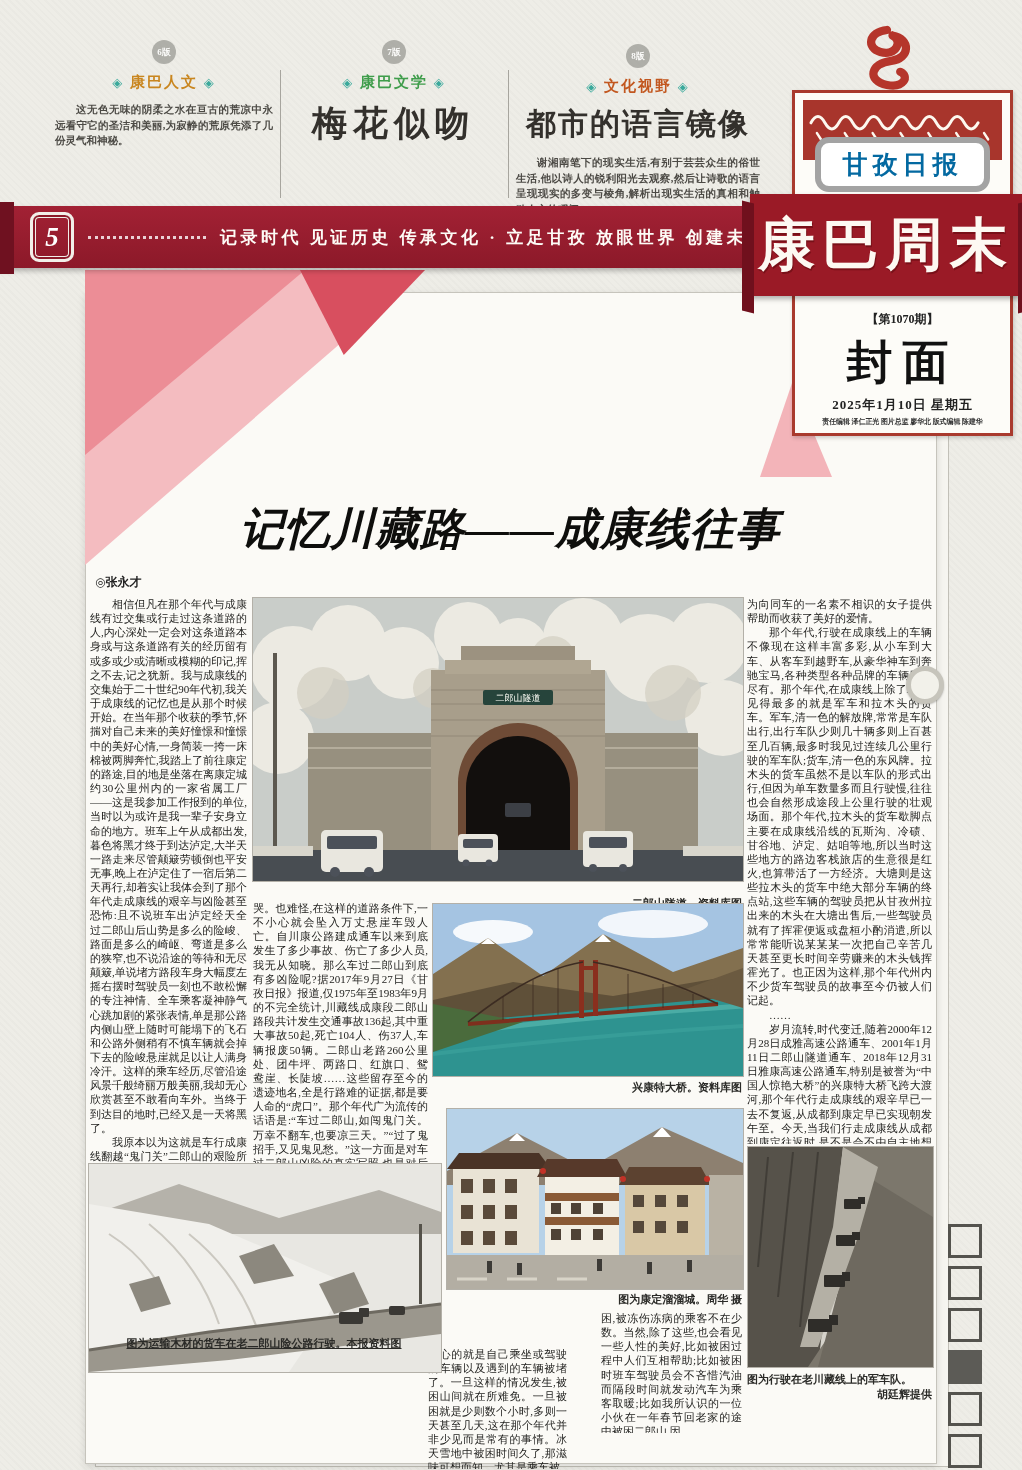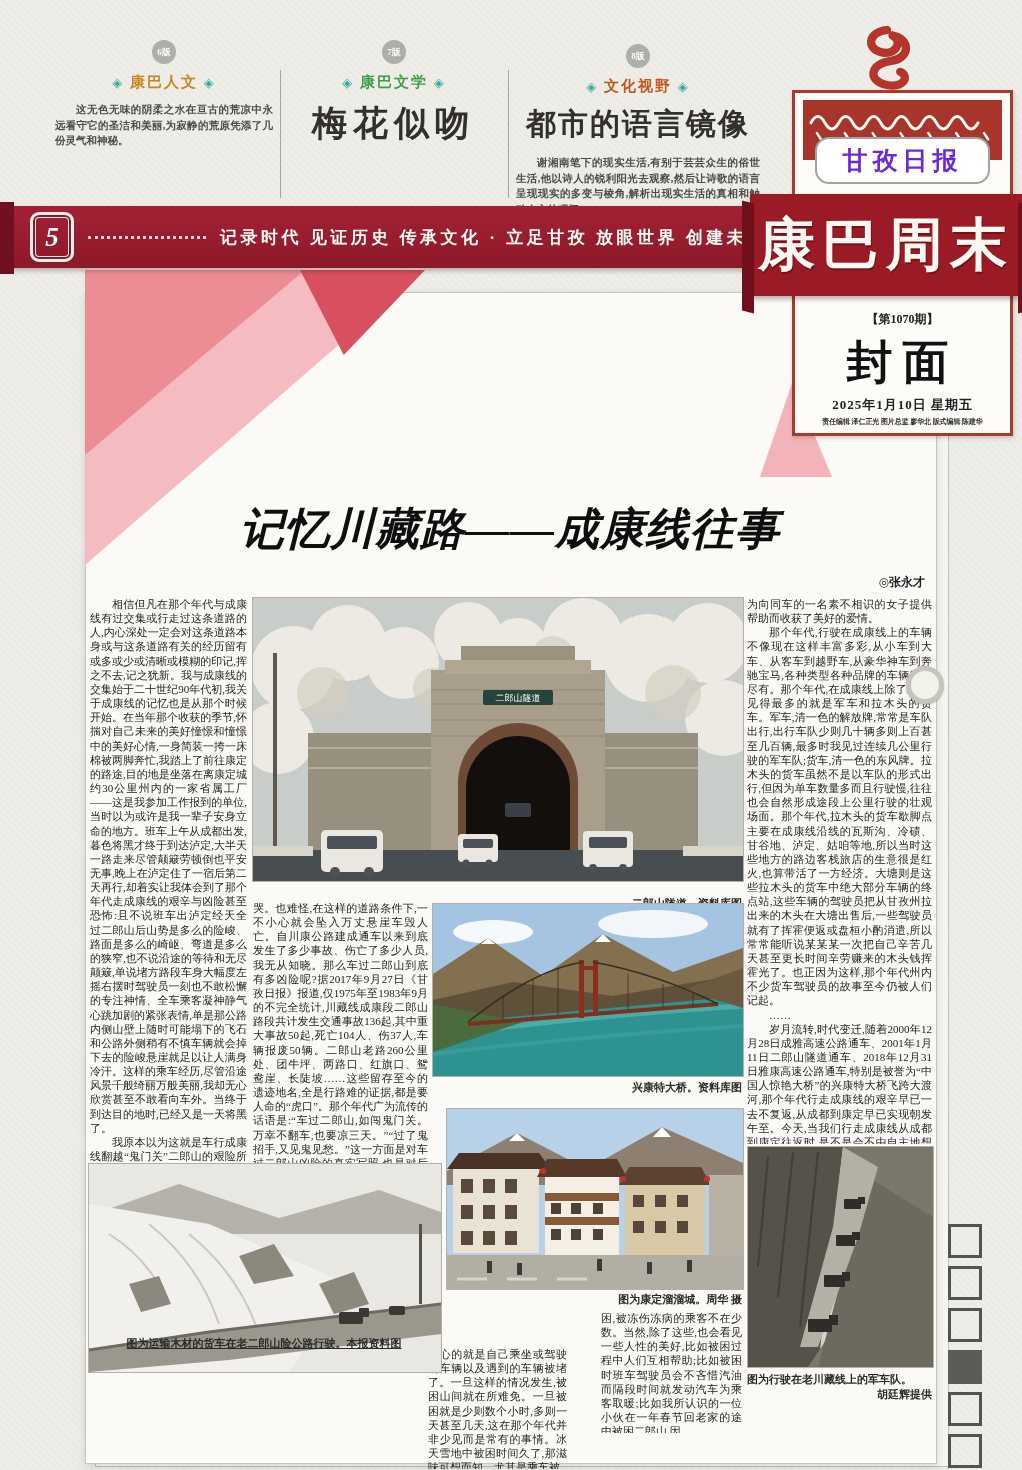--- a/index.html
+++ b/index.html
@@ -32,22 +32,22 @@
     box-shadow:inset 0 0 0 2px #8c1929, inset 0 0 0 3px #f2efe9;display:flex;align-items:center;justify-content:center;}
   .pn-badge span{color:#fff;font-size:27px;font-weight:900;font-style:italic;font-family:"Liberation Serif",serif;}
   .dots{height:0;border-top:3px dotted rgba(255,255,255,.8);}
   .slogan{color:#fdfbf6;font-size:17px;font-weight:900;letter-spacing:3.5px;margin:0 14px;white-space:nowrap;}
 
   
   .masthead{left:750px;top:24px;width:272px;height:406px;z-index:6;}
   .m-frame{position:absolute;left:42px;top:66px;width:215px;height:340px;background:#fdfcf8;
     border:3px solid #a93a2e;box-shadow:1px 2px 4px rgba(0,0,0,.18);}
   .tibetan{position:absolute;left:8px;top:7px;right:8px;height:60px;background:#a8352c;}
-  .paper-name{position:absolute;left:20px;top:44px;right:20px;background:#fff;border:2px solid #a3a3a3;
-    border-radius:14px;text-align:center;font-size:25px;font-weight:900;color:#6d28d9;letter-spacing:5px;
+  .paper-name{position:absolute;left:20px;top:44px;right:20px;background:#fff;border:6px solid #a3a3a3;
+    border-radius:14px;text-align:center;font-size:25px;font-weight:900;color:#0369a1;letter-spacing:5px;
     padding:5px 0;font-family:"Liberation Serif",serif;}
   .weekend-band{position:absolute;left:0px;top:170px;width:272px;height:102px;background:#9a1a26;
     box-shadow:0 3px 5px rgba(0,0,0,.3);display:flex;align-items:center;justify-content:center;}
   .weekend-band:before,.weekend-band:after{content:"";position:absolute;top:8px;width:12px;height:110px;background:#70101d;}
   .weekend-band:before{left:-8px;transform:skewY(14deg);}
   .weekend-band:after{right:-8px;transform:skewY(-14deg);}
   .weekend-band span{color:#fdf9f2;font-size:57px;font-weight:700;letter-spacing:7px;
     text-shadow:1px 2px 0 rgba(60,0,0,.35);font-family:"Liberation Serif",serif;}
   .m-lower{position:absolute;left:0;top:218px;width:100%;text-align:center;}
   .m-issue{font-size:12px;font-weight:700;color:#222;}
@@ -66,21 +66,21 @@
   
   .rail{left:948px;top:1224px;z-index:5;}
   .thumb{width:28px;height:28px;border:3px solid #54534e;margin-bottom:8px;background:transparent;}
   .thumb.active{background:#5c5b56;border-color:#5c5b56;}
 
   
   .intro{left:336px;top:380px;width:452px;font-size:14.5px;line-height:21.5px;color:#70706d;
     text-align:justify;text-indent:2em;z-index:4;font-weight:600;}
   .headline{left:95px;top:500px;width:830px;text-align:center;font-size:44px;font-weight:900;
     letter-spacing:1px;color:#0e0e0c;z-index:4;white-space:nowrap;font-style:italic;}
-  .byline{left:95px;top:574px;width:830px;text-align:right;font-size:12px;font-weight:700;color:#222;z-index:4;}
+  .byline{left:95px;top:574px;width:830px;text-align:left;font-size:12px;font-weight:700;color:#222;z-index:4;}
   .textcol{font-size:11px;line-height:14.15px;color:#1d1d1b;text-align:justify;overflow:hidden;z-index:4;}
   .textcol p{margin:0;text-indent:2em;}
   .textcol.cont p:first-child{text-indent:0;}
   .photo{z-index:4;border:1px solid #b3b0a8;background:#ddd;overflow:hidden;}
   .photo svg{display:block;}
   .caption{font-size:11px;font-weight:700;color:#2a2a27;z-index:4;}
   .cap-r{text-align:right;}
   .cap-c{text-align:center;}
 </style>
 </head>

